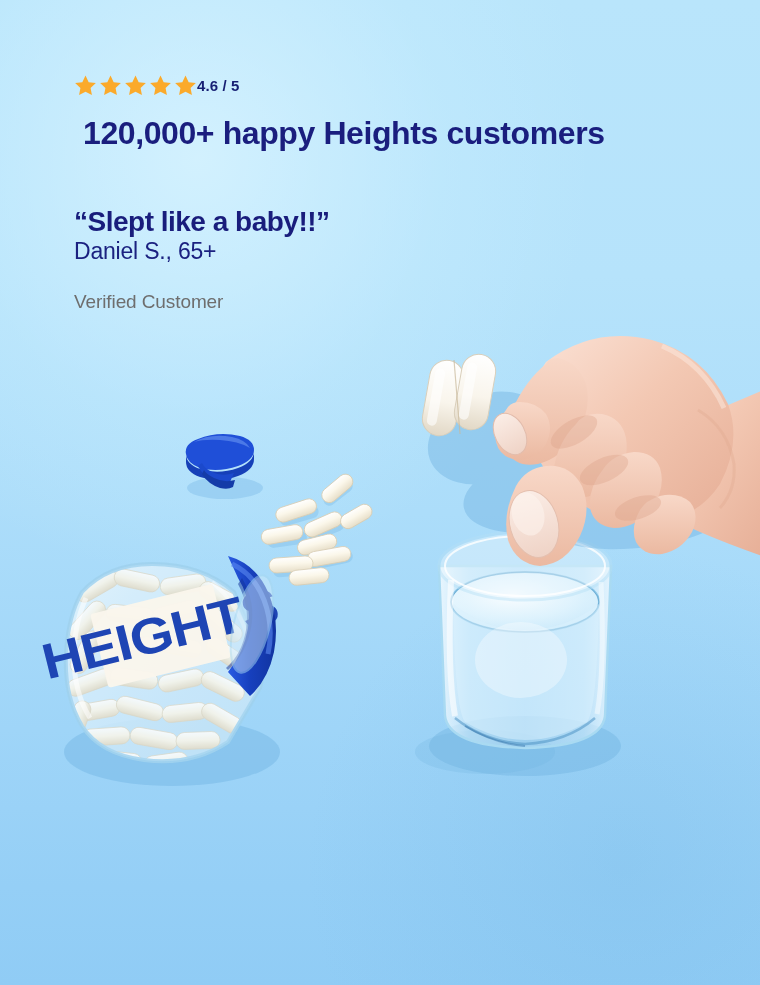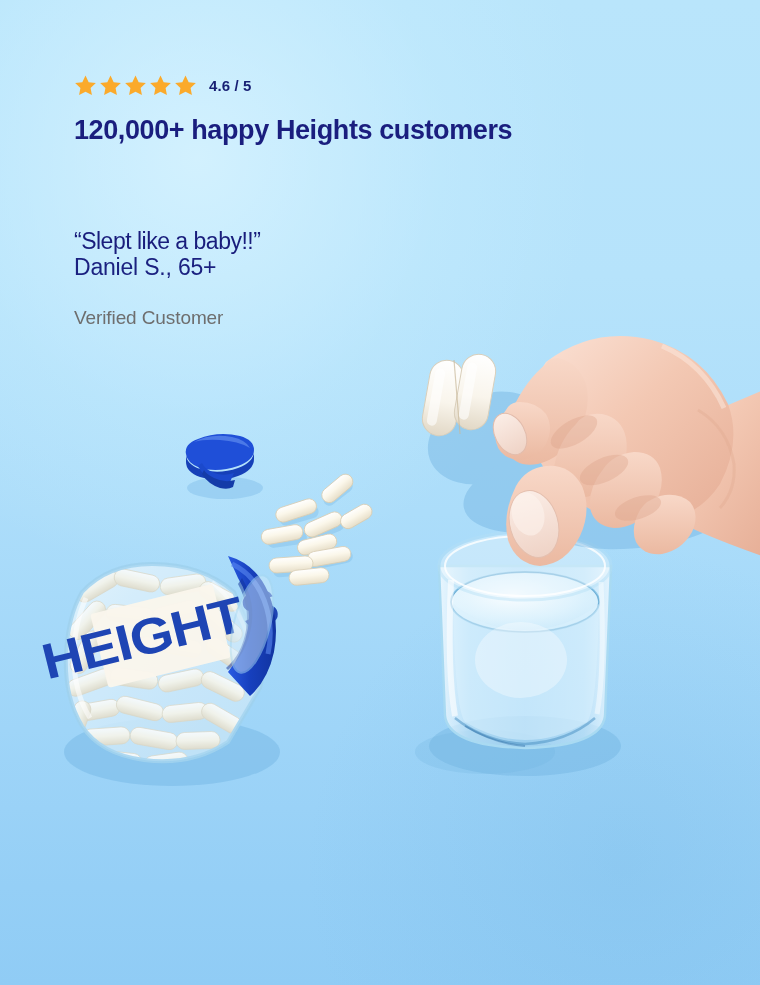--- a/index.html
+++ b/index.html
@@ -26,37 +26,37 @@
   }
   .bg-dim {
     position:absolute; right:-10%; bottom:-10%; width:70%; height:55%;
     background:radial-gradient(ellipse at 60% 60%, rgba(120,185,230,.30) 0%, rgba(120,185,230,0) 70%);
     pointer-events:none;
   }
 
   
   .copy { position:absolute; left:74px; top:72px; width:620px; }
 
-  .rating-row { display:flex; align-items:center; gap:12px; height:26px; }
+  .rating-row { display:flex; align-items:center; height:26px; }
   .stars { display:flex; gap:2px; }
   .star { width:23px; height:23px; display:block; }
   .rating-value {
     font-size:15px; font-weight:bold; color:#171F73;
     letter-spacing:.1px; white-space:nowrap; padding-top:1px;
   }
 
   .headline {
     margin-top:17px;
-    font-size:27px; font-weight:bold; color:#1A1E7E;
-    letter-spacing:-.4px; line-height:1.15; white-space:nowrap;
+    font-size:32px; font-weight:bold; color:#1A1E7E;
+    letter-spacing:-.4px; line-height:1.15; white-space:nowrap;margin-left:9px;
   }
 
   .quote {
-    margin-top:83px;
-    font-size:23px; font-weight:normal; color:#191D7C;
+    margin-top:55px;
+    font-size:28px; font-weight:bold; color:#191D7C;
     letter-spacing:-.5px; line-height:1.1; white-space:nowrap;
   }
   .author {
     font-size:23px; font-weight:normal; color:#1B2180;
     letter-spacing:-.2px; white-space:nowrap;
   }
   .verified {
     margin-top:26px;
     font-size:19px; font-weight:normal; color:#6E6E6E;
     letter-spacing:-.1px; white-space:nowrap;

